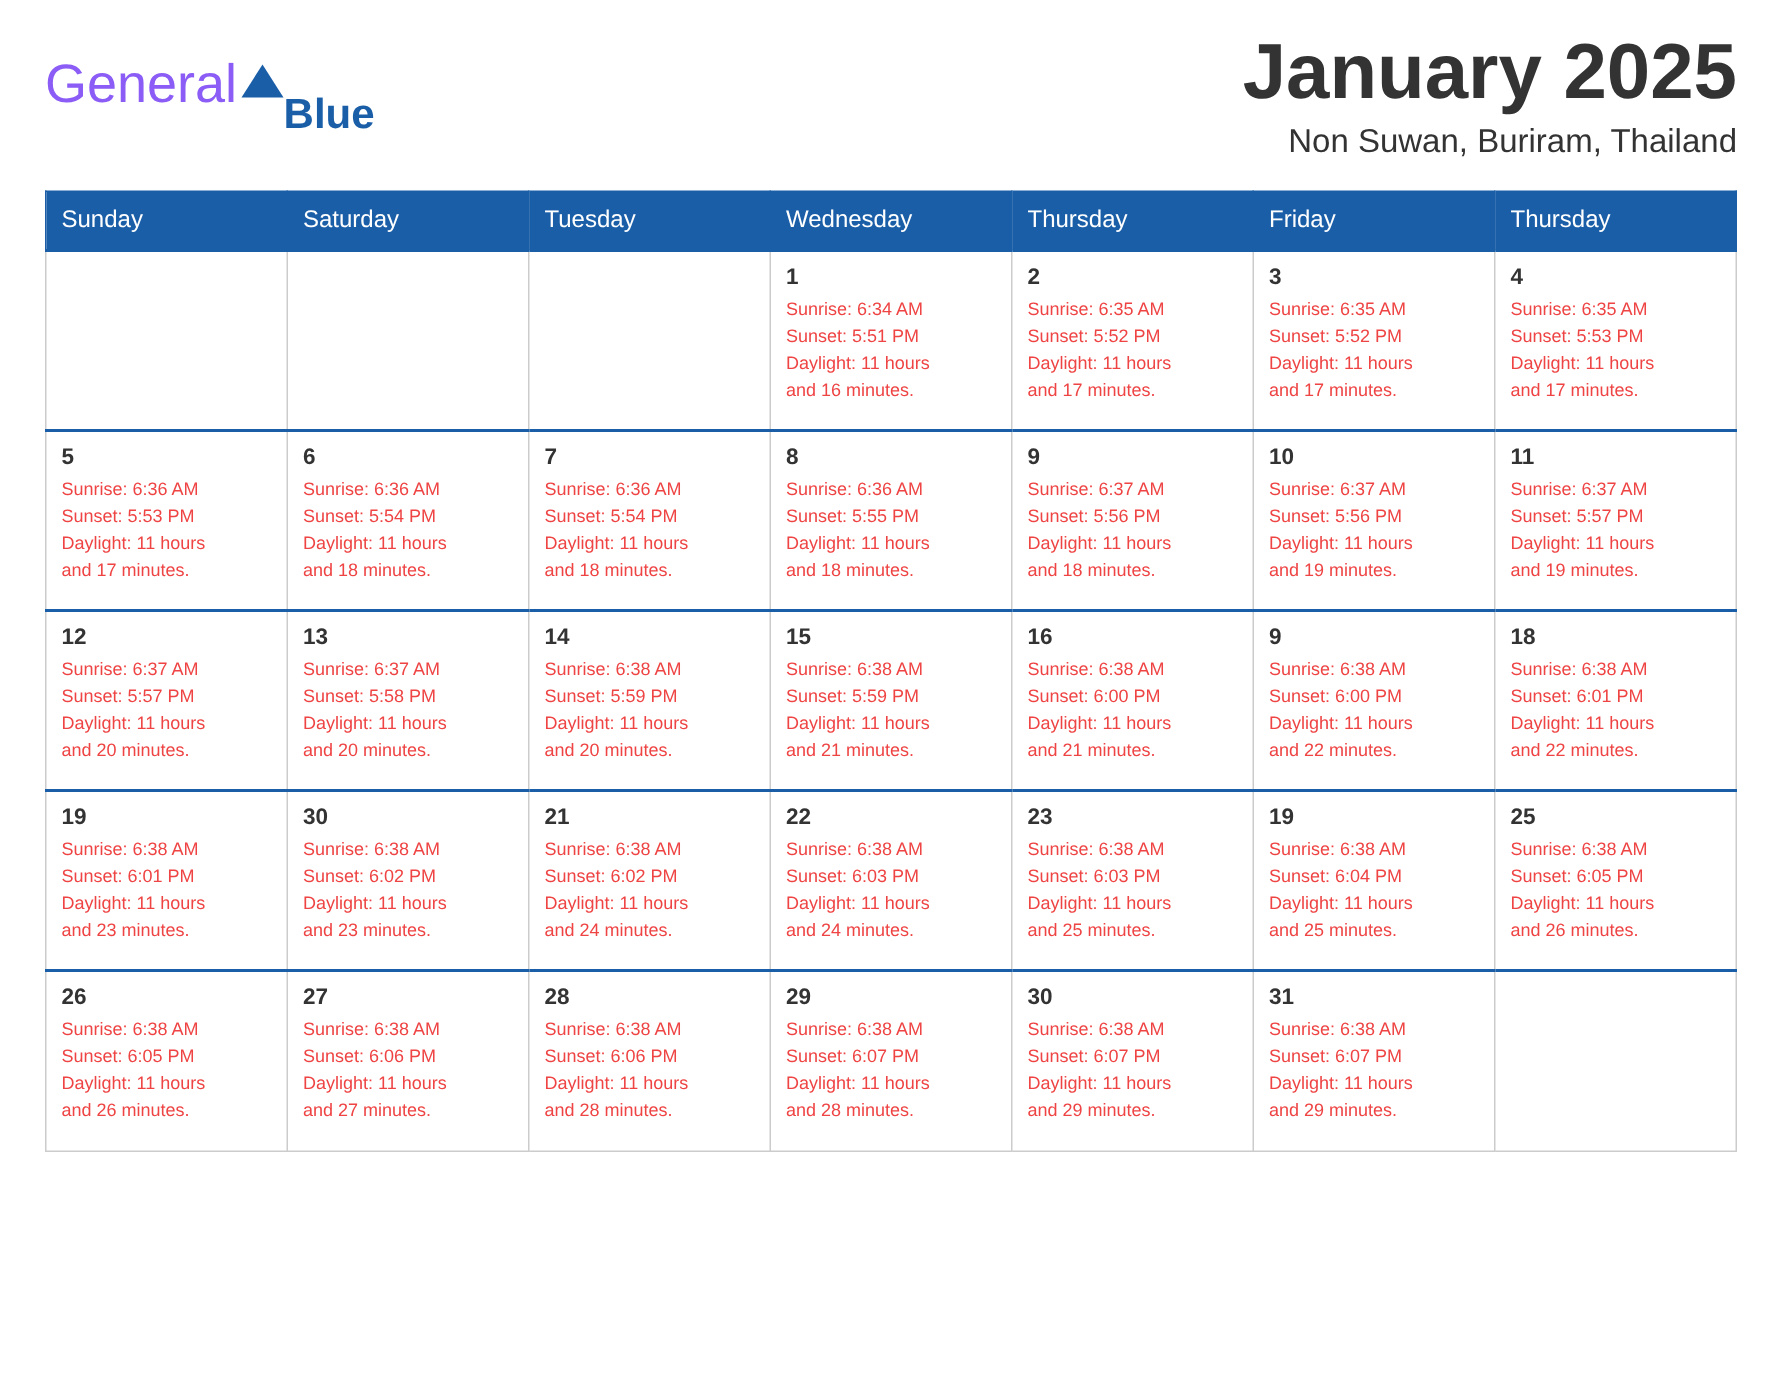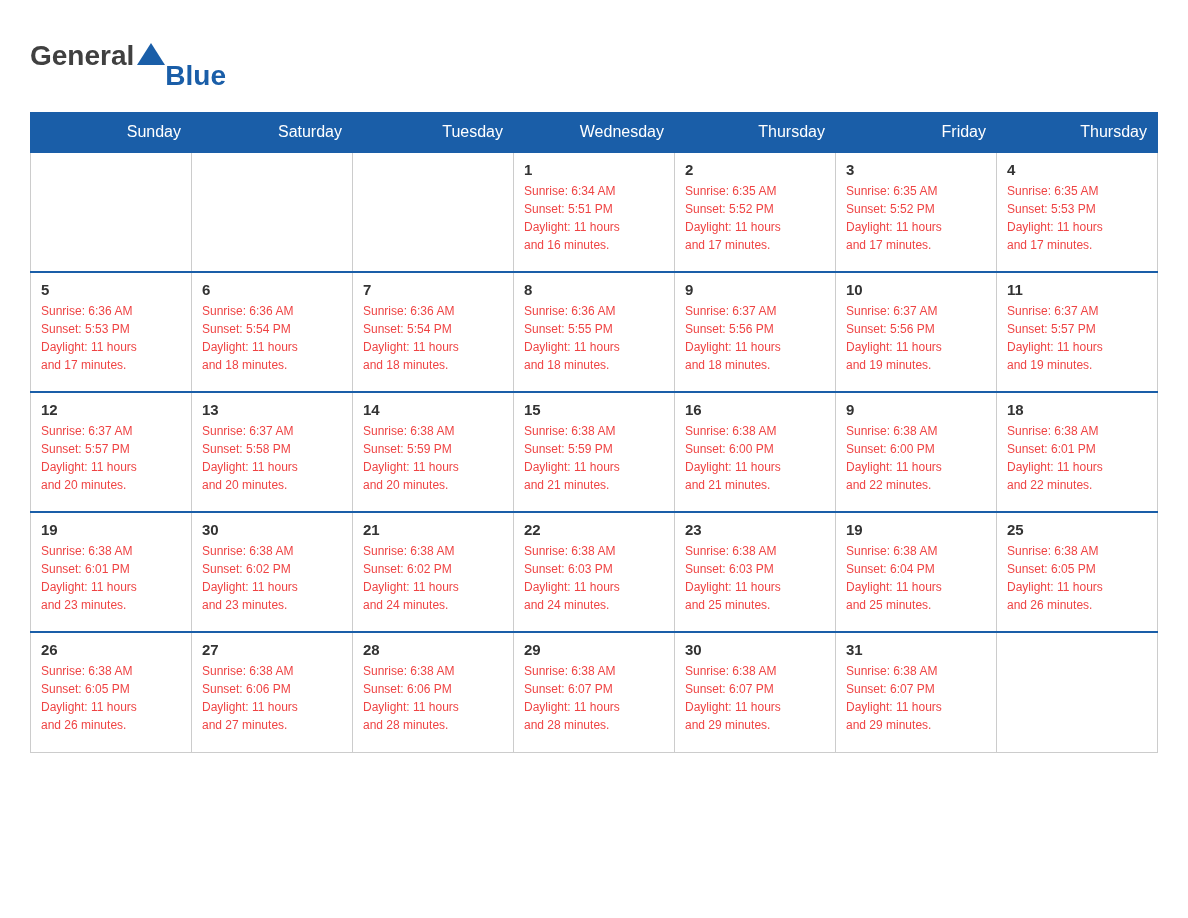--- a/index.html
+++ b/index.html
@@ -15,23 +15,23 @@
       justify-content: space-between;
       align-items: flex-start;
       margin-bottom: 20px;
     }
     .logo {
       display: flex;
       align-items: center;
       gap: 0;
     }
     .logo-text-general {
-      font-size: 28px;
-      font-weight: bold;
-      color: #404040;
+      font-size: 36px;
+      font-weight: normal;
+      color: #8b5cf6;
     }
     .logo-triangle {
       display: inline-block;
       width: 0;
       height: 0;
       border-left: 14px solid transparent;
       border-right: 14px solid transparent;
       border-bottom: 22px solid #1a5ea8;
       margin-left: 3px;
       margin-bottom: 4px;
@@ -63,21 +63,21 @@
       table-layout: fixed;
     }
     thead tr {
       background-color: #1a5ea8;
     }
     thead th {
       color: #fff;
       font-size: 16px;
       font-weight: normal;
       padding: 10px 10px;
-      text-align: right;
+      text-align: left;
       border: 1px solid #1a5ea8;
     }
     tbody td {
       vertical-align: top;
       padding: 8px 10px;
       border: 1px solid #ccc;
       border-top: 2px solid #1a5ea8;
       font-size: 12.5px;
       color: #333;
       height: 120px;
@@ -102,20 +102,22 @@
 <body>
 
 <div class="header">
   <div class="logo">
     <span class="logo-text-general">General</span>
     <span class="logo-triangle"></span>
     <br>
     <span class="logo-blue">Blue</span>
   </div>
   <div class="title-section">
+    <div class="calendar-title">January 2025</div>
+    <div class="calendar-subtitle">Non Suwan, Buriram, Thailand</div>
   </div>
 </div>
 
 <table>
   <thead>
     <tr>
     <th>Sunday</th>
         <th>Saturday</th>
         <th>Tuesday</th>
         <th>Wednesday</th>

